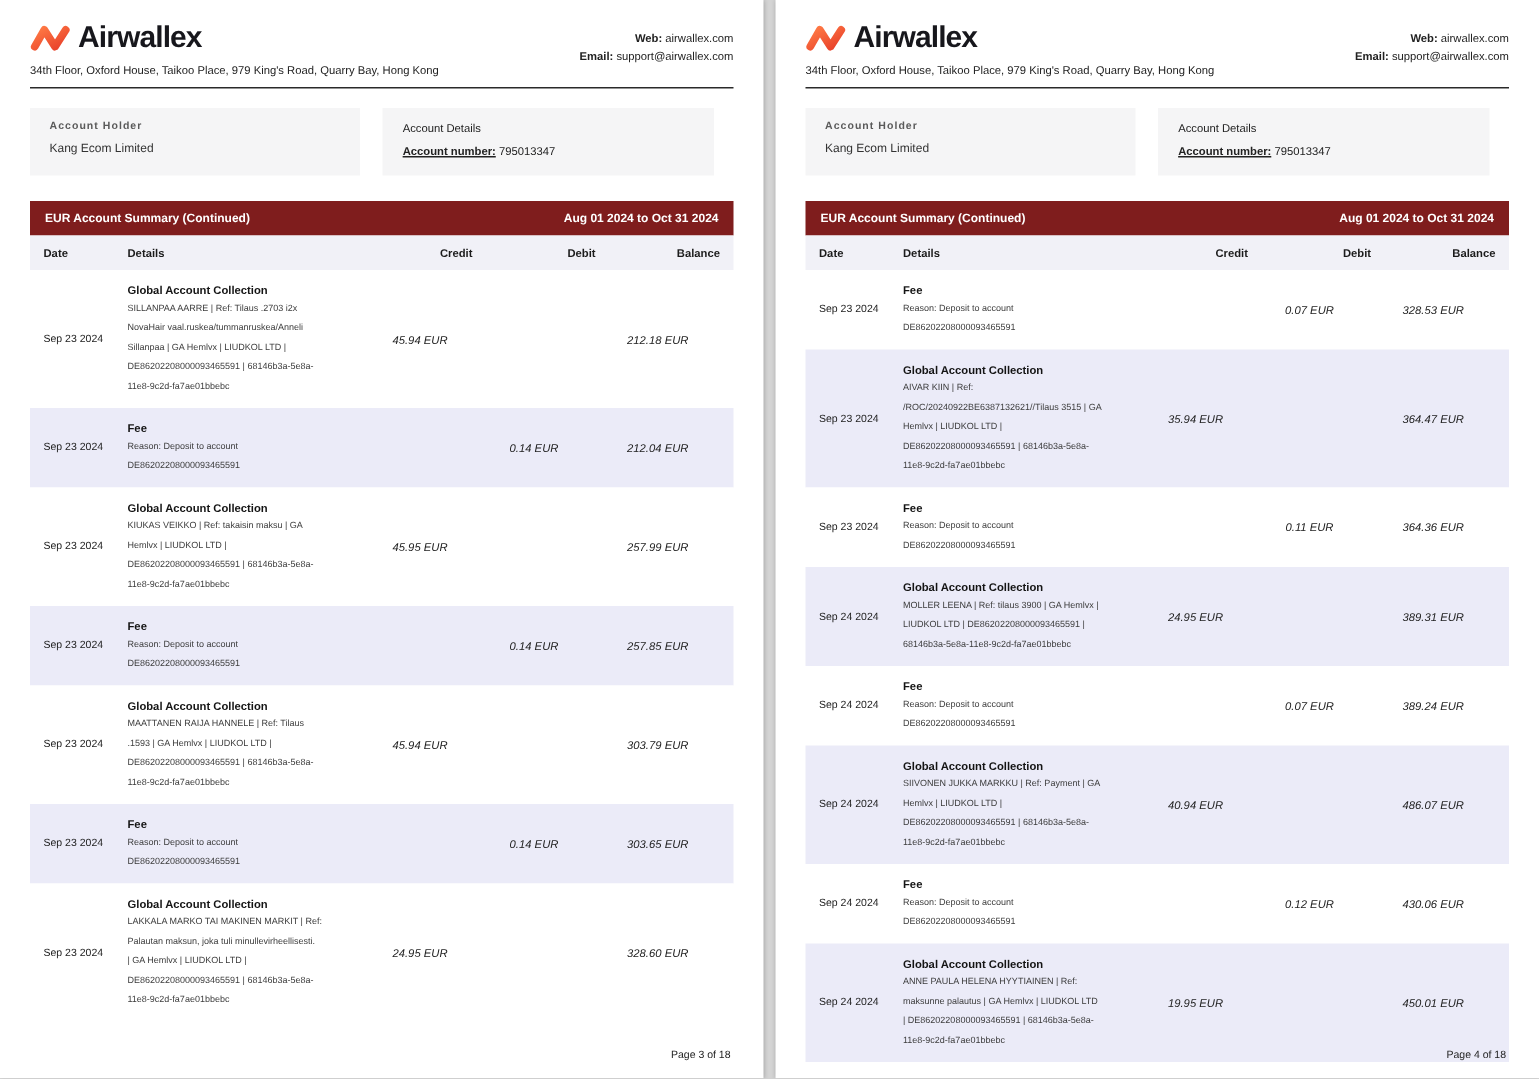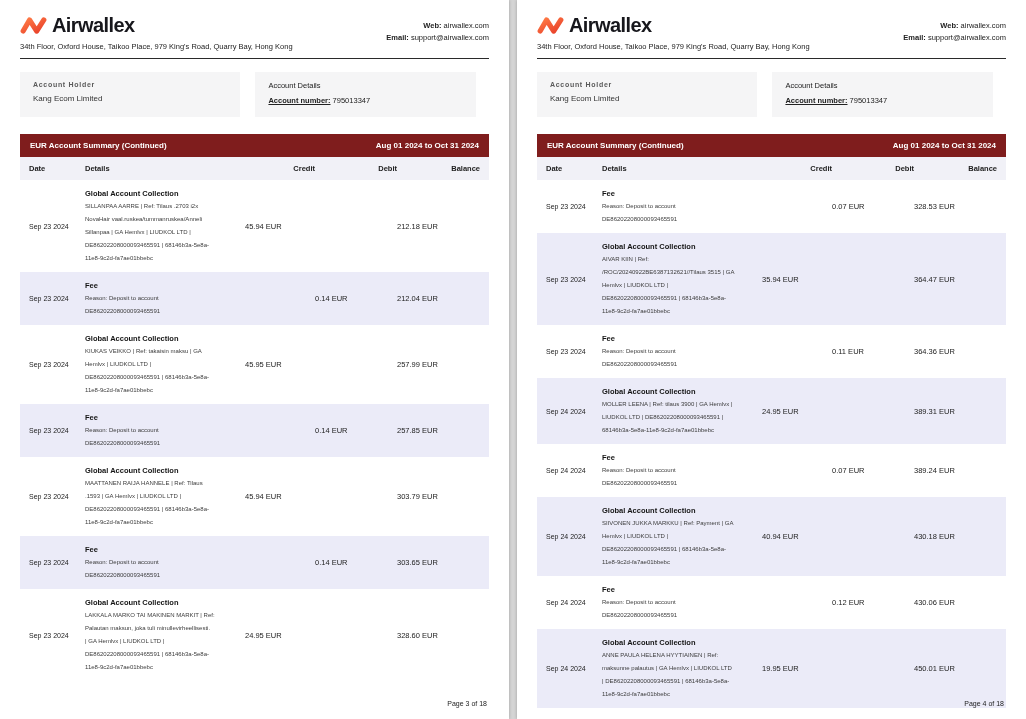--- a/index.html
+++ b/index.html
@@ -35,21 +35,21 @@
   .tbl-headrow .h-amt { text-align:right; }
   .tbl-headrow .h-bal { text-align:right; padding-right:8px; }
 
   .trow { display:grid; grid-template-columns:60px 165px 70px 82px 91px; padding:7px 0; background:#fff; }
   .trow.shaded { background:#ebebf8; }
   .c.date { font-size:7px; color:#222; padding-left:9px; align-self:center; white-space:nowrap; }
   .c.details { padding-left:5px; padding-right:4px; }
   .rtitle { font-size:7.5px; font-weight:600; color:#141414; line-height:13px; }
   .rlines { font-size:6px; color:#3c3c3c; }
   .rlines div { line-height:13px; white-space:nowrap; overflow:hidden; }
-  .c.amt { font-size:7.5px; color:#222; text-align:left; align-self:center; white-space:nowrap; }
+  .c.amt { font-size:7.5px; color:#222; text-align:center; align-self:center; white-space:nowrap;font-style:italic; }
   .c.balance { padding-right:8px; }
 
   .page-footer { position:absolute; bottom:12px; right:22px; font-size:7px; color:#222; }
 
   
   .watermark { position:absolute; right:16px; bottom:24px; font-size:45px; font-weight:800; letter-spacing:-1.5px; line-height:1; pointer-events:none; }
   .wm-green { color:#29a57d; }
   .wm-dark { color:#333a3f; font-style:italic; }
 </style>
 </head>
@@ -345,21 +345,21 @@
       <div class="rtitle">Global Account Collection</div>
       <div class="rlines">
                 <div>SIIVONEN JUKKA MARKKU | Ref: Payment | GA</div>
                 <div>Hemlvx | LIUDKOL LTD |</div>
                 <div>DE86202208000093465591 | 68146b3a-5e8a-</div>
                 <div>11e8-9c2d-fa7ae01bbebc</div>
               </div>
     </div>
     <div class="c amt credit">40.94 EUR</div>
     <div class="c amt debit"></div>
-    <div class="c amt balance">430.18 EUR</div>
+    <div class="c amt balance">486.07 EUR</div>
   </div>
 
   <div class="trow">
     <div class="c date">Sep 24 2024</div>
     <div class="c details">
       <div class="rtitle">Fee</div>
       <div class="rlines">
                 <div>Reason: Deposit to account</div>
                 <div>DE86202208000093465591</div>
               </div>

